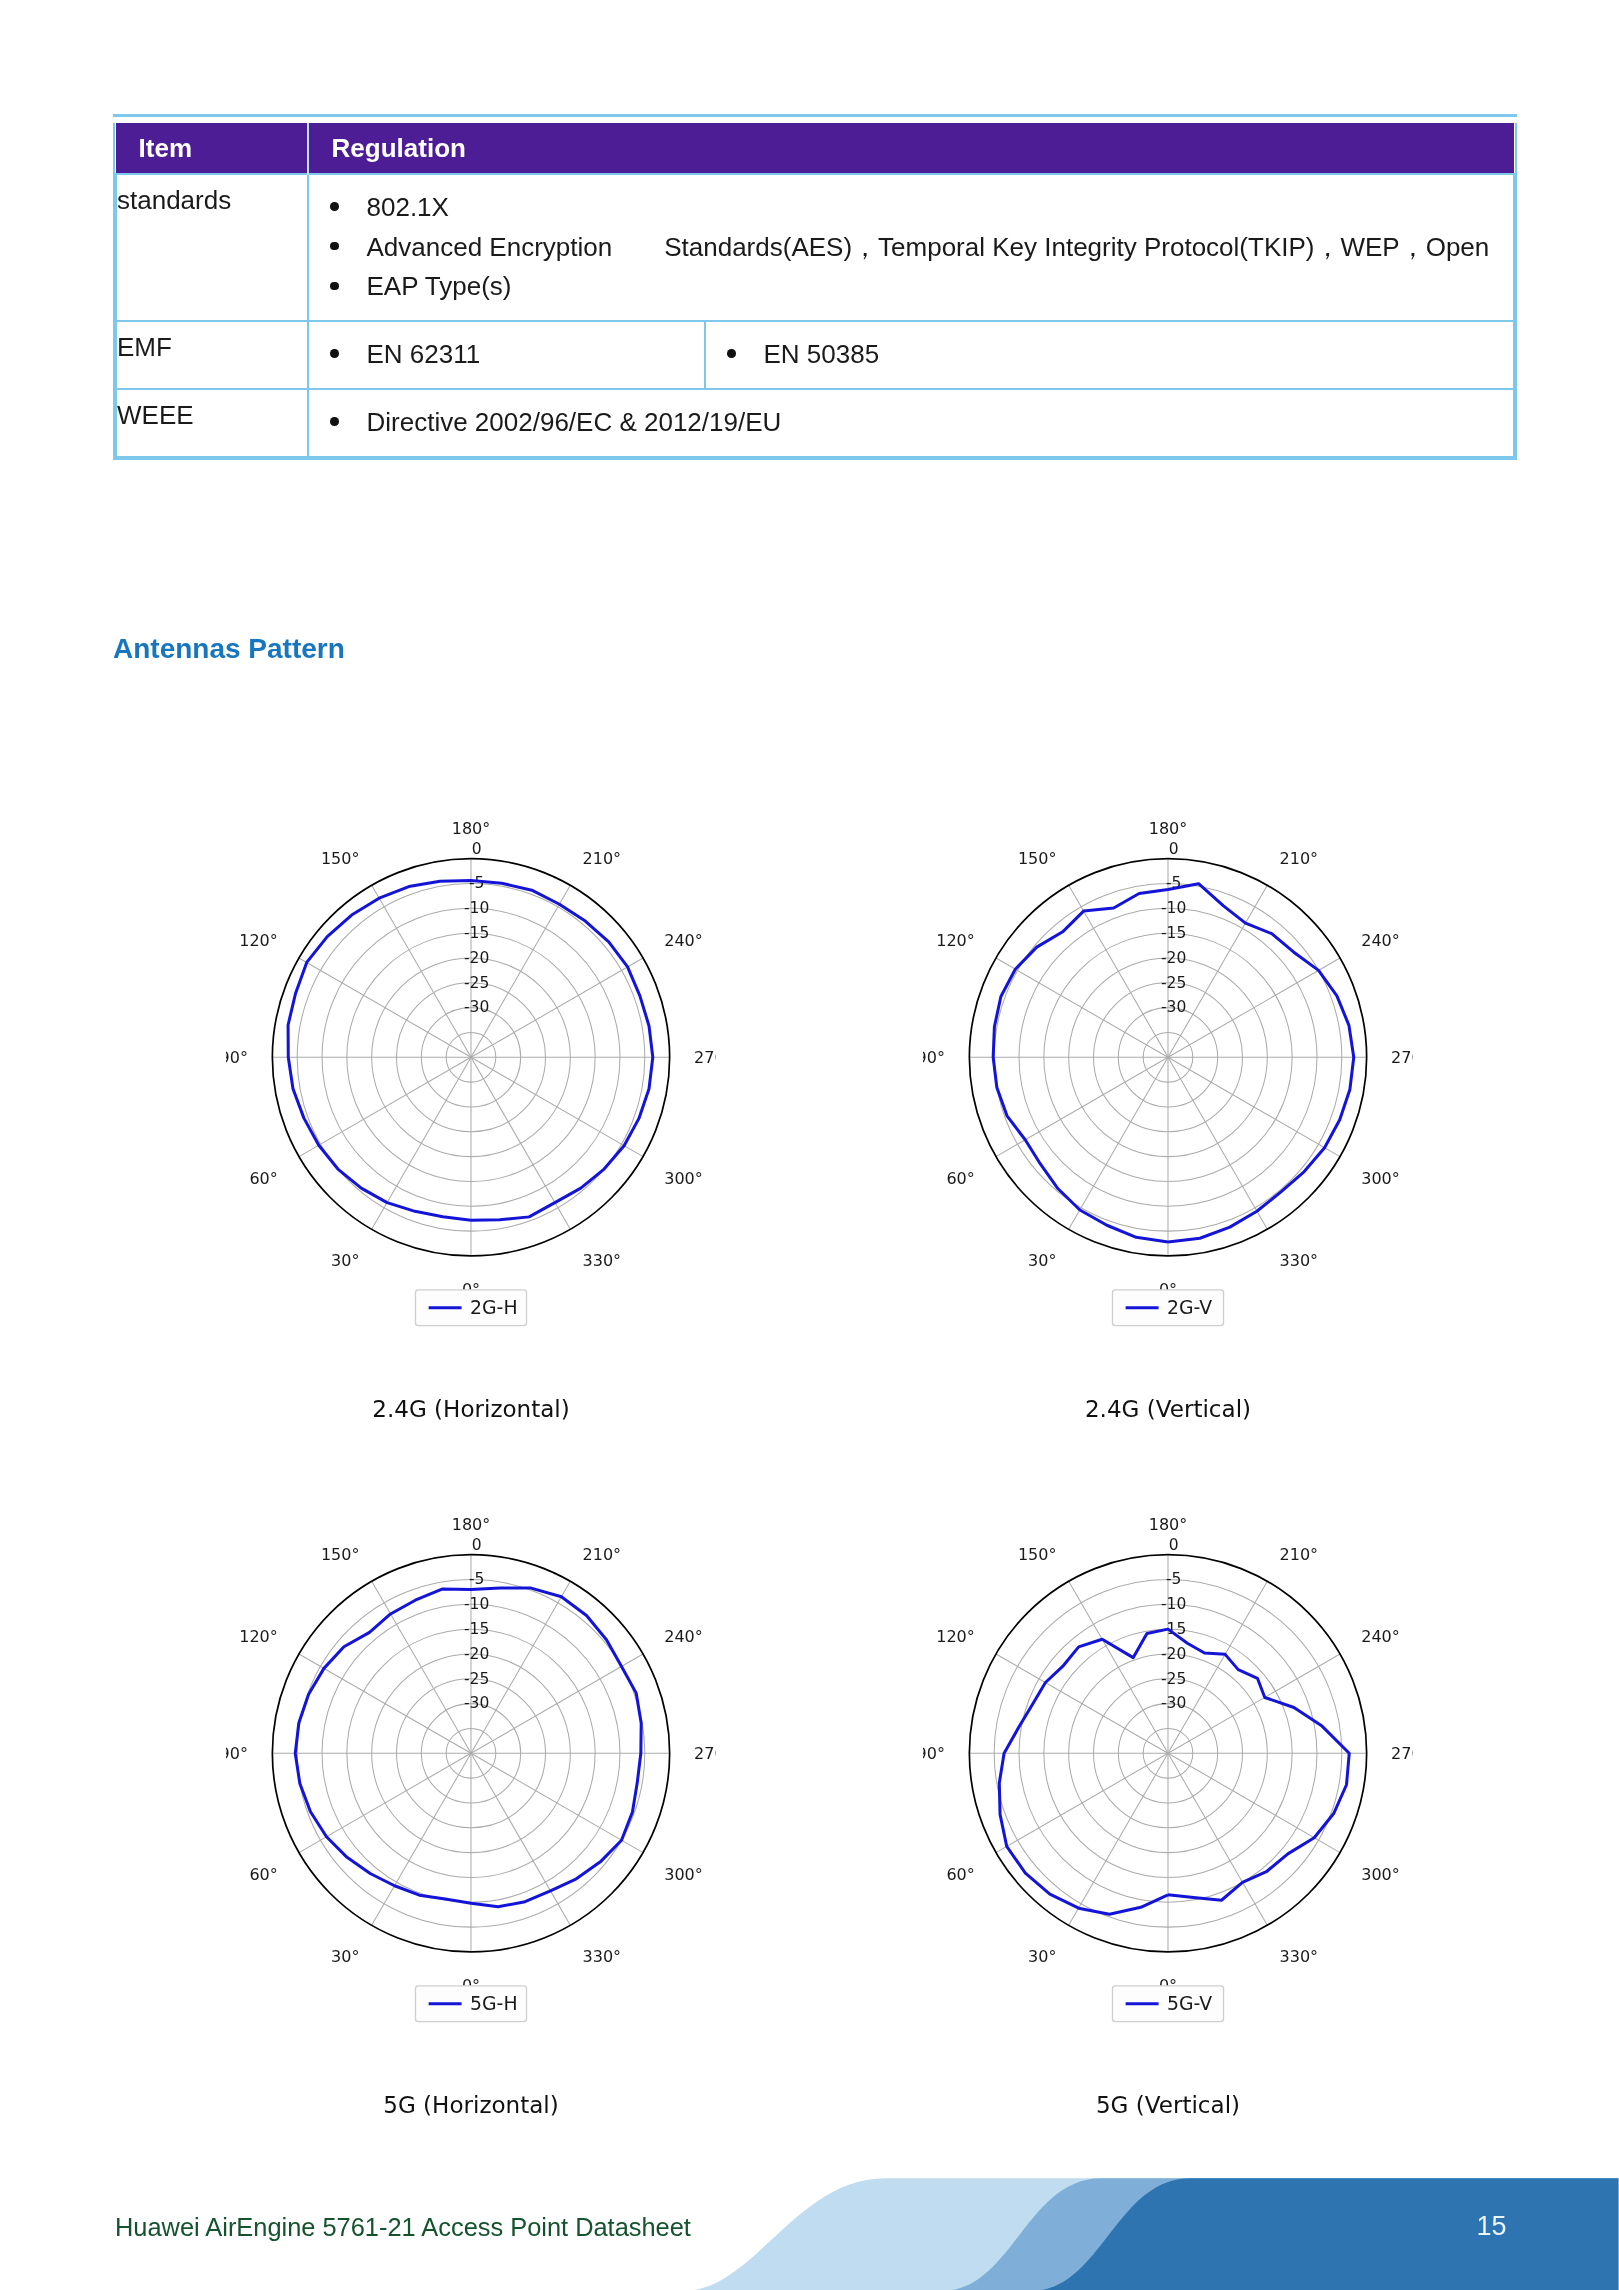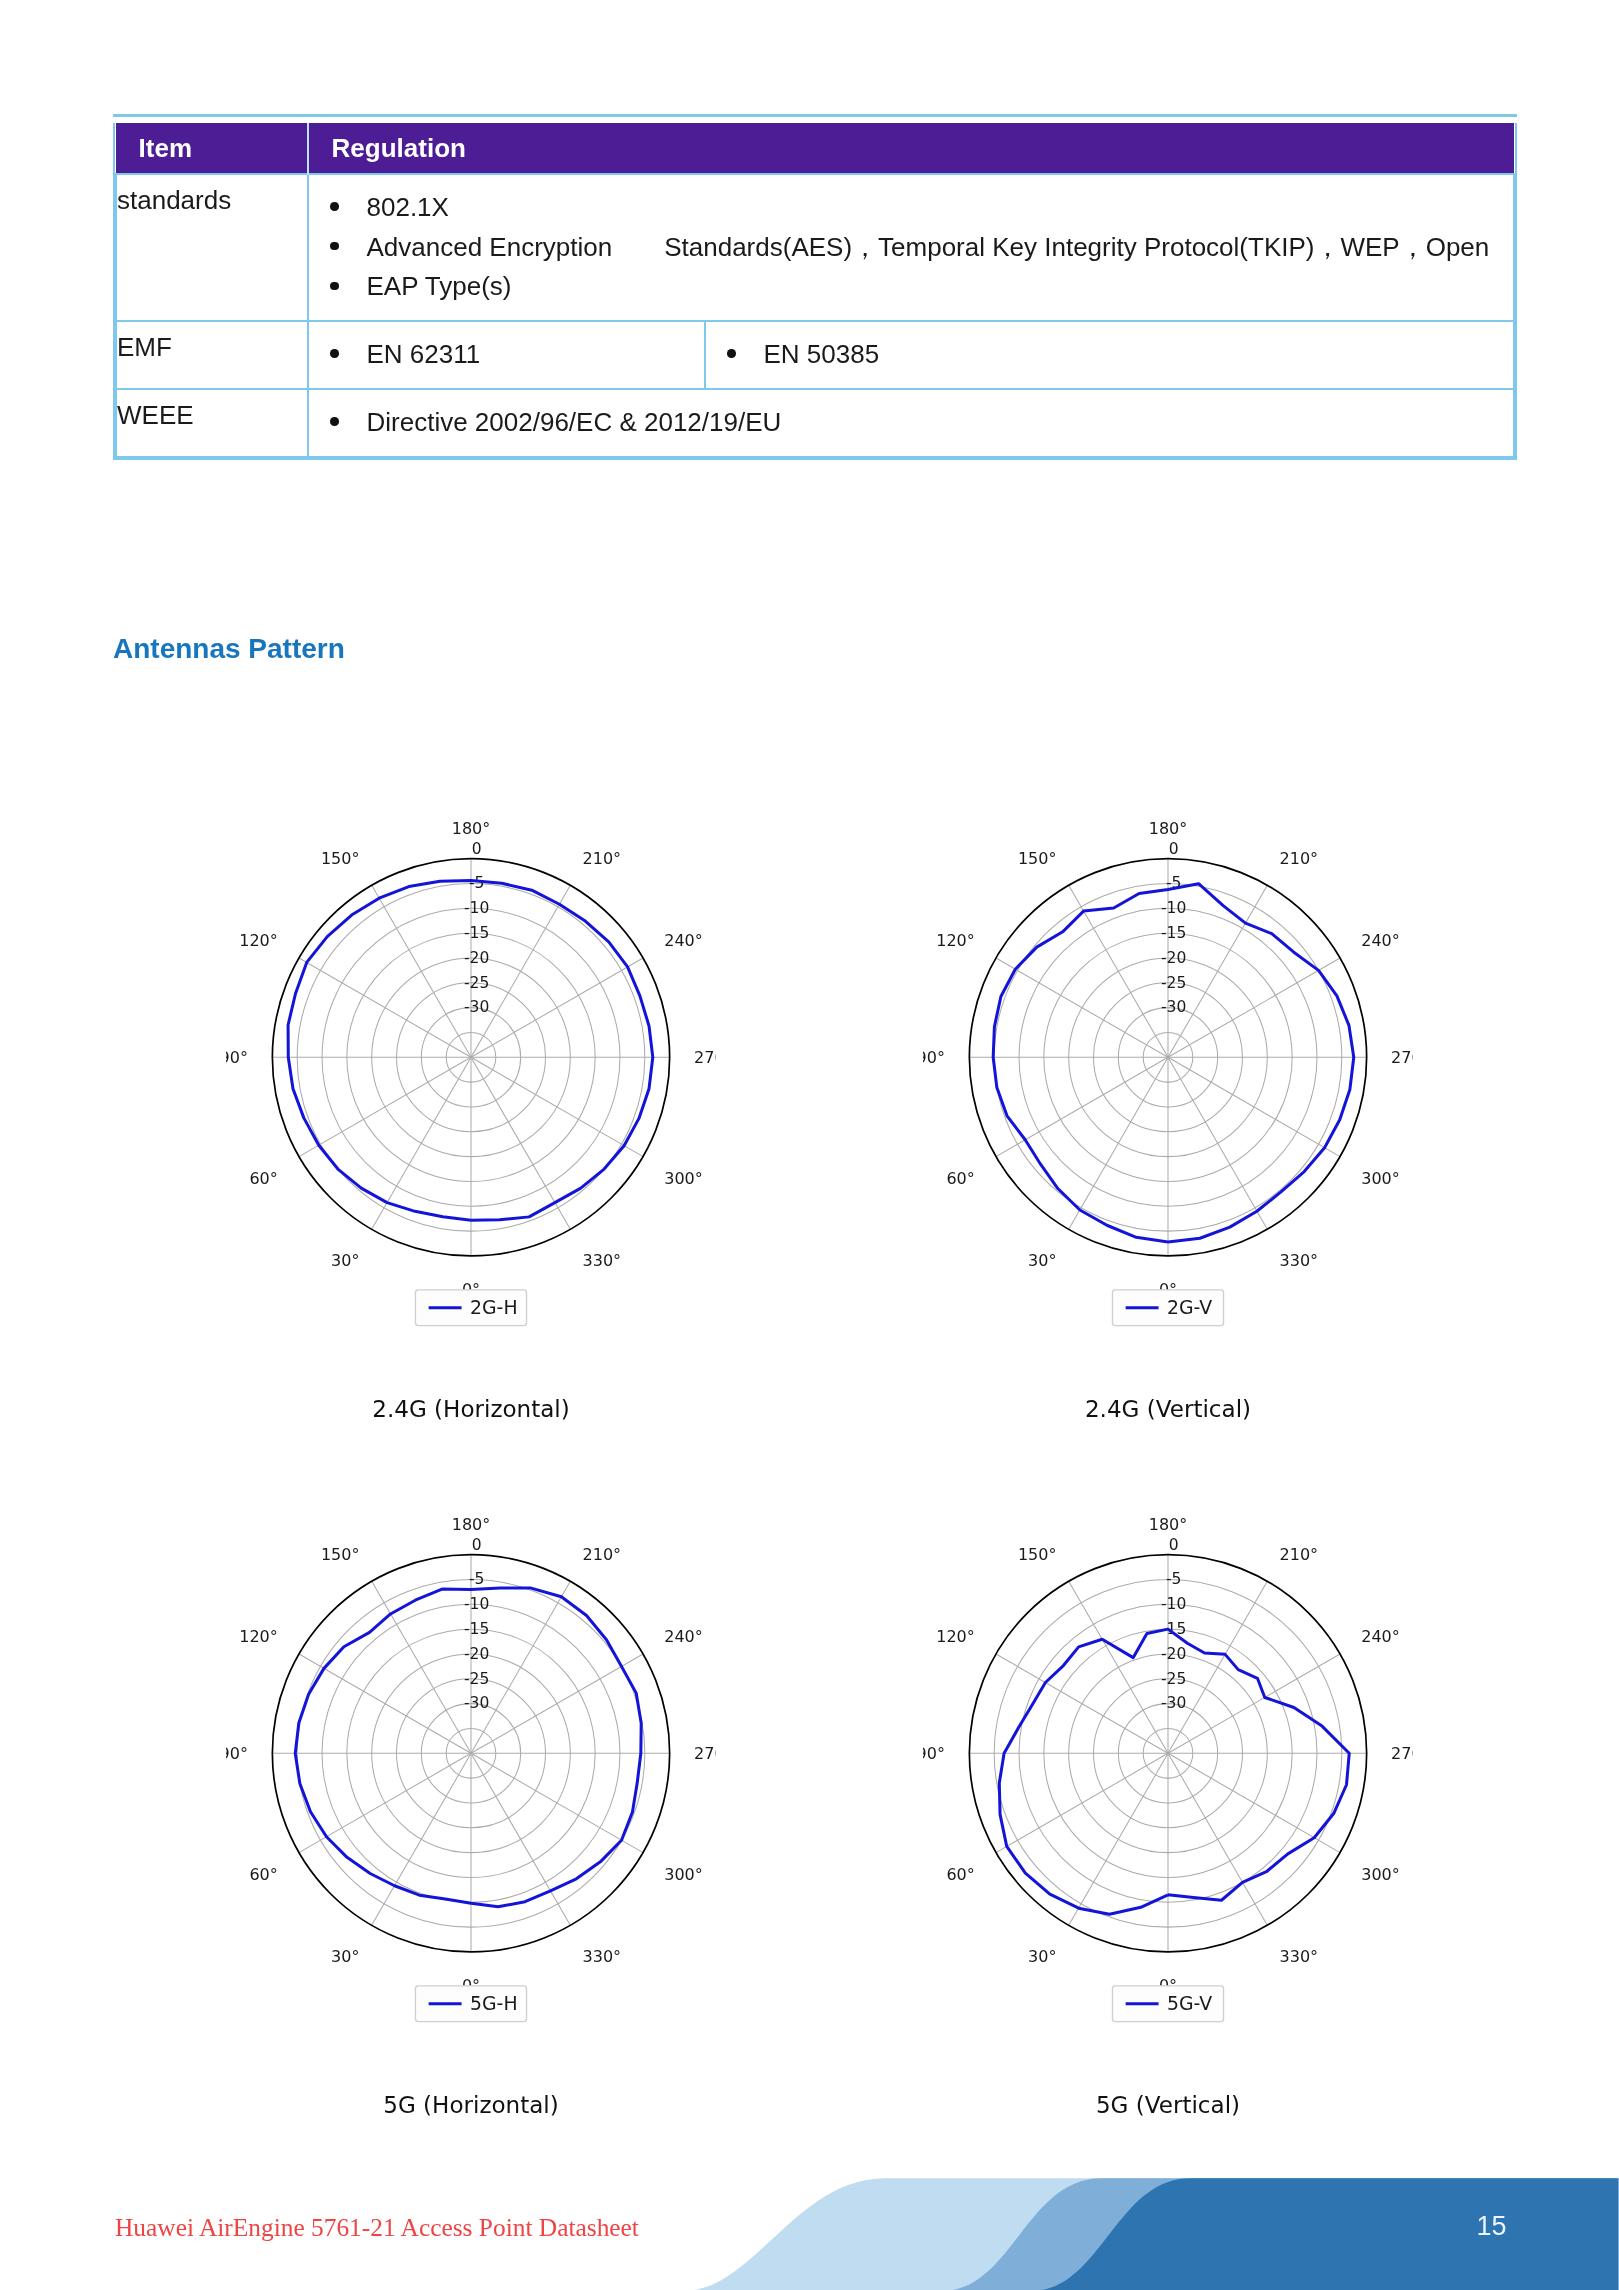--- a/index.html
+++ b/index.html
@@ -26,21 +26,21 @@
   .section-heading{position:absolute;left:113px;top:633px;margin:0;
                    font-size:28px;font-weight:bold;color:#1876BF;letter-spacing:0px;}
 
   
   .chart{position:absolute;width:490px;height:659px;}
   .chart svg{display:block;}
   .chart text{font-family:"DejaVu Sans",sans-serif;}
 
   
   .footer-wave{position:absolute;left:0;top:2150px;width:1620px;height:141px;}
-  .doc-title{position:absolute;left:115px;top:2213px;font-size:25.4px;color:#ef4444;font-family:Liberation Serif, serif;}
+  .doc-title{position:absolute;left:115px;top:2213px;font-size:25.4px;color:#14532d;}
   .page-number{position:absolute;left:1465px;top:2211px;width:53px;text-align:center;
                font-size:27px;color:#EAF5FC;}
 </style>
 </head>
 <body>
 
 <div class="page">
 
   <div class="table-wrap">
     <div class="table-topline"></div>

